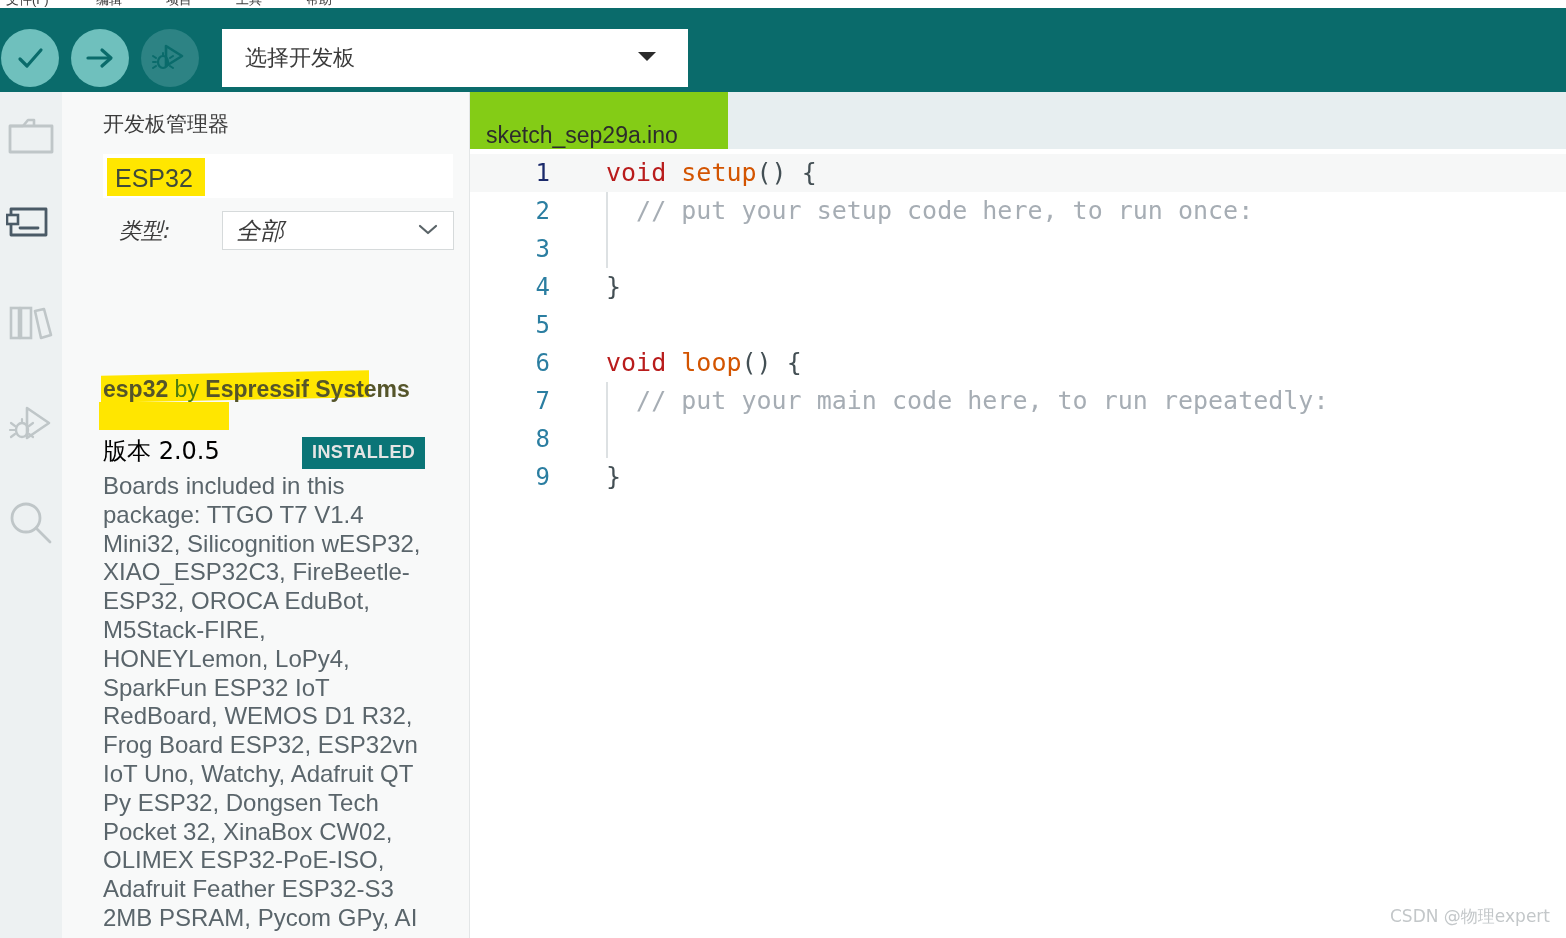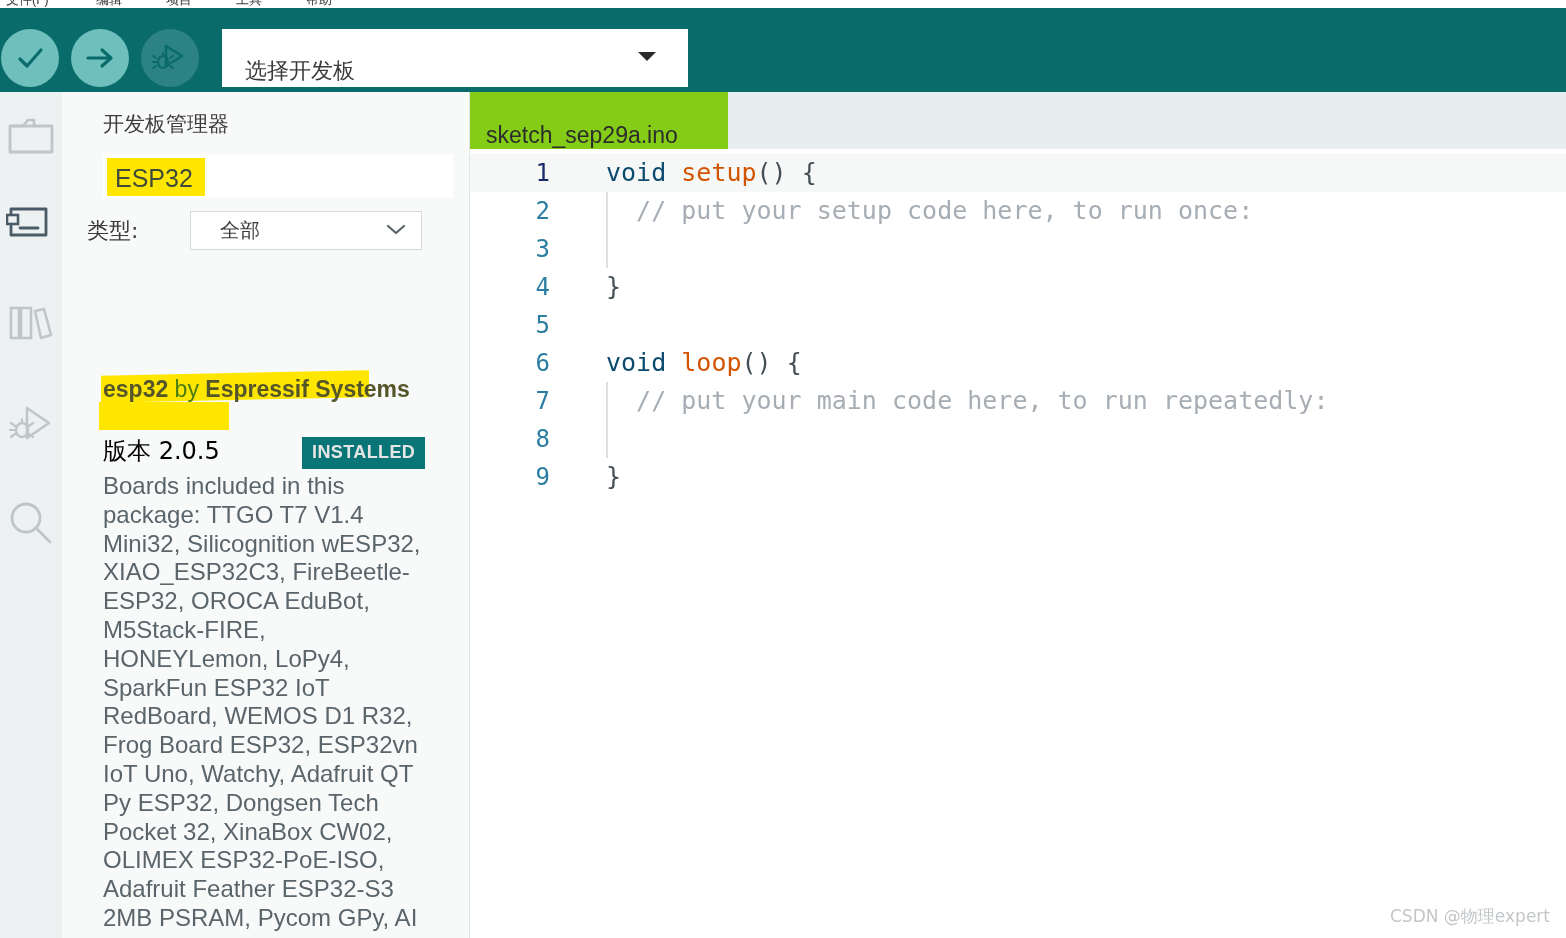--- a/index.html
+++ b/index.html
@@ -58,21 +58,21 @@
   .tb-btn svg { display: block; }
 
   .board-select {
     position: absolute;
     left: 222px; top: 21px;
     width: 466px; height: 58px;
     background: #ffffff;
     border: 1px solid #ffffff;
     box-sizing: border-box;
     display: flex;
-    align-items: flex-end;
+    align-items: center;
   }
   .board-select .bs-label {
     margin-left: 22px;
     font-size: 22px;
     color: #3a3a3a;
     font-family: "DejaVu Sans", sans-serif;
   }
   .board-select .bs-caret {
     position: absolute;
     right: 28px; top: 50%;
@@ -134,43 +134,43 @@
   .bm-search-text {
     position: absolute;
     left: 53px; top: 72px;
     font-size: 25px;
     color: #3f4a3a;
     font-family: "Liberation Sans", sans-serif;
     white-space: nowrap;
   }
   .bm-typerow {
     position: absolute;
-    left: 25px; top: 122px;
-    width: 350px; height: 38px;
+    left: 57px; top: 122px;
+    width: 350px; height: 38px; font-style: italic;
   }
   .bm-typelabel {
     position: absolute;
     left: 0; top: 2px;
     font-size: 22px;
     color: #3b3b3b;
     font-family: "DejaVu Sans", sans-serif;
   }
   .bm-typeselect {
     position: absolute;
     left: 103px; top: -3px;
     width: 232px; height: 39px;
     background: #ffffff;
     border: 1px solid #d6dadb;
     box-sizing: border-box;
     display: flex;
     align-items: center;
   }
   .bm-typeselect .sel-val {
-    margin-left: 29px;
-    font-size: 20px;
+    margin-left: 13px;
+    font-size: 24px;
     color: #3b3b3b;
     font-family: "DejaVu Sans", sans-serif;
     text-align: right;
   }
   .bm-typeselect .sel-caret {
     position: absolute;
     right: 14px; top: 50%;
     transform: translateY(-50%);
   }
 
@@ -295,21 +295,21 @@
   .code-line.active .ln { color: #1b2a6b; }
   .ltxt {
     position: absolute;
     left: 136px;
     font-size: 25px;
     line-height: 38px;
     white-space: pre;
     color: #2b2b2b;
     font-family: "DejaVu Sans Mono", monospace;
   }
-  .kw   { color: #0c4a6e; }
+  .kw   { color: #b91c1c; }
   .fn   { color: #d35400; }
   .cmt  { color: #a6adb4; }
   .pun  { color: #434f54; }
   .indent-guide {
     position: absolute;
     left: 136px;
     width: 2px; height: 38px;
     background: #dde1e3;
   }
 

